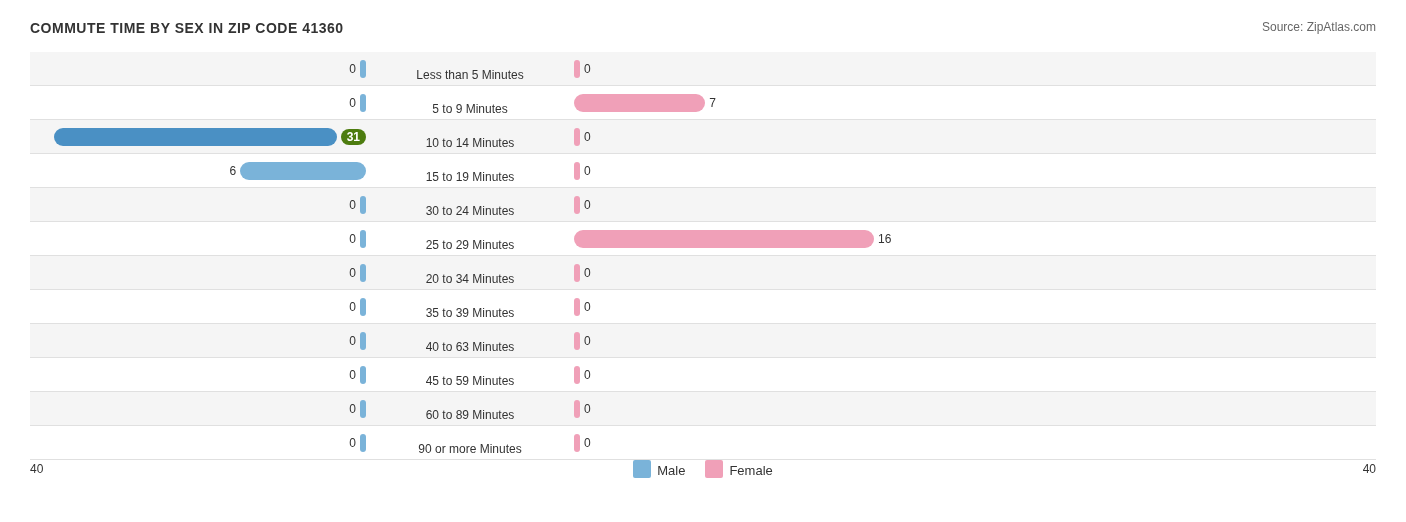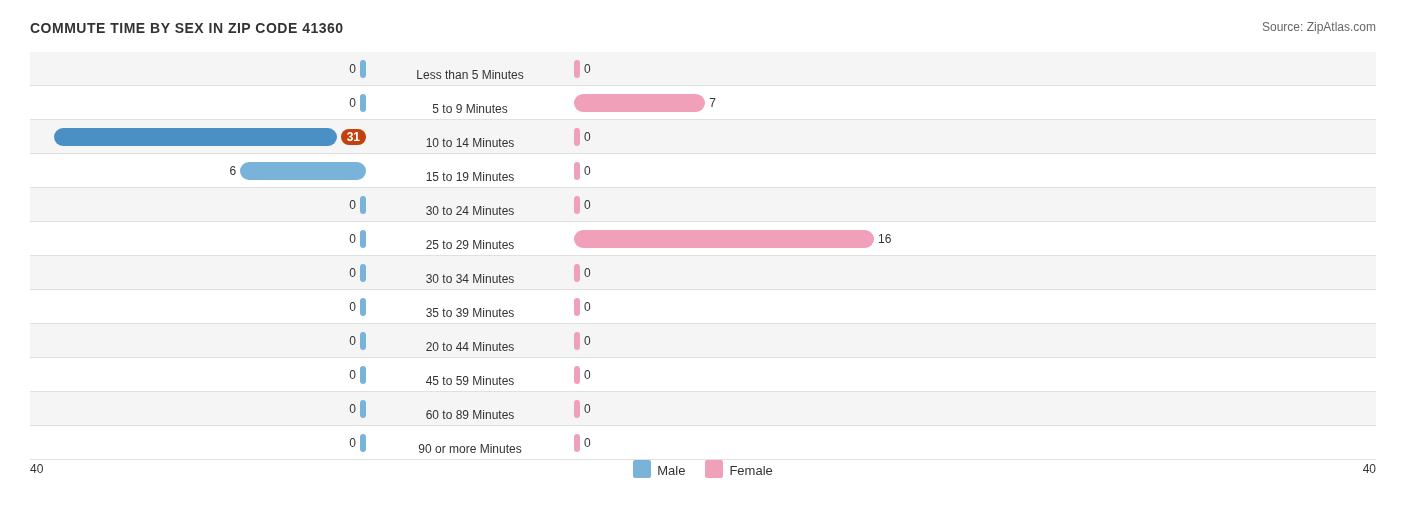--- a/index.html
+++ b/index.html
@@ -71,21 +71,21 @@
       border-radius: 10px;
       height: 18px;
       min-width: 2px;
     }
     .right-value {
       font-size: 12px;
       color: #333;
       min-width: 20px;
     }
     .male-highlighted {
-      background: #c2410c;
+      background: #4d7c0f;
       color: #fff;
       border-radius: 10px;
       padding: 1px 6px;
       font-size: 12px;
       font-weight: bold;
     }
     .footer {
       display: flex;
       justify-content: space-between;
       align-items: center;
@@ -229,21 +229,21 @@
         <span class="right-value">16</span>
       </div>
     </div>
     <div class="bar-row-wrapper">
       <div class="left-section">
         <span class="left-value">0</span>
         <div class="bar-male" style="width:6px; "></div>
 
       </div>
       <div class="label-section">
-        <span class="bar-label">30 to 34 Minutes</span>
+        <span class="bar-label">20 to 34 Minutes</span>
       </div>
       <div class="right-section">
         <div class="bar-female" style="width:6px;"></div>
         <span class="right-value">0</span>
       </div>
     </div>
     <div class="bar-row-wrapper">
       <div class="left-section">
         <span class="left-value">0</span>
         <div class="bar-male" style="width:6px; "></div>
@@ -257,21 +257,21 @@
         <span class="right-value">0</span>
       </div>
     </div>
     <div class="bar-row-wrapper">
       <div class="left-section">
         <span class="left-value">0</span>
         <div class="bar-male" style="width:6px; "></div>
 
       </div>
       <div class="label-section">
-        <span class="bar-label">20 to 44 Minutes</span>
+        <span class="bar-label">40 to 63 Minutes</span>
       </div>
       <div class="right-section">
         <div class="bar-female" style="width:6px;"></div>
         <span class="right-value">0</span>
       </div>
     </div>
     <div class="bar-row-wrapper">
       <div class="left-section">
         <span class="left-value">0</span>
         <div class="bar-male" style="width:6px; "></div>

